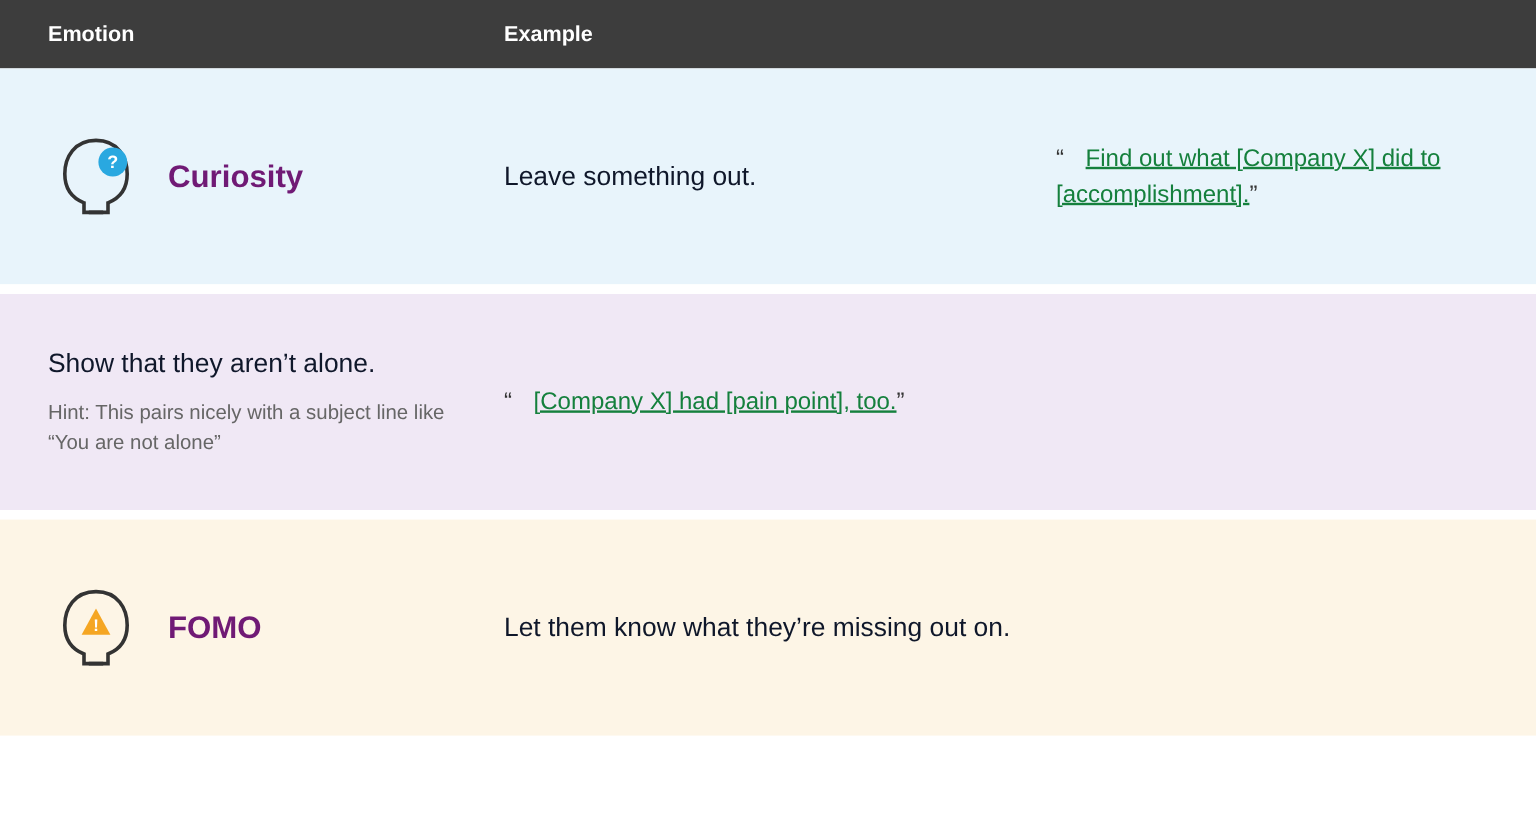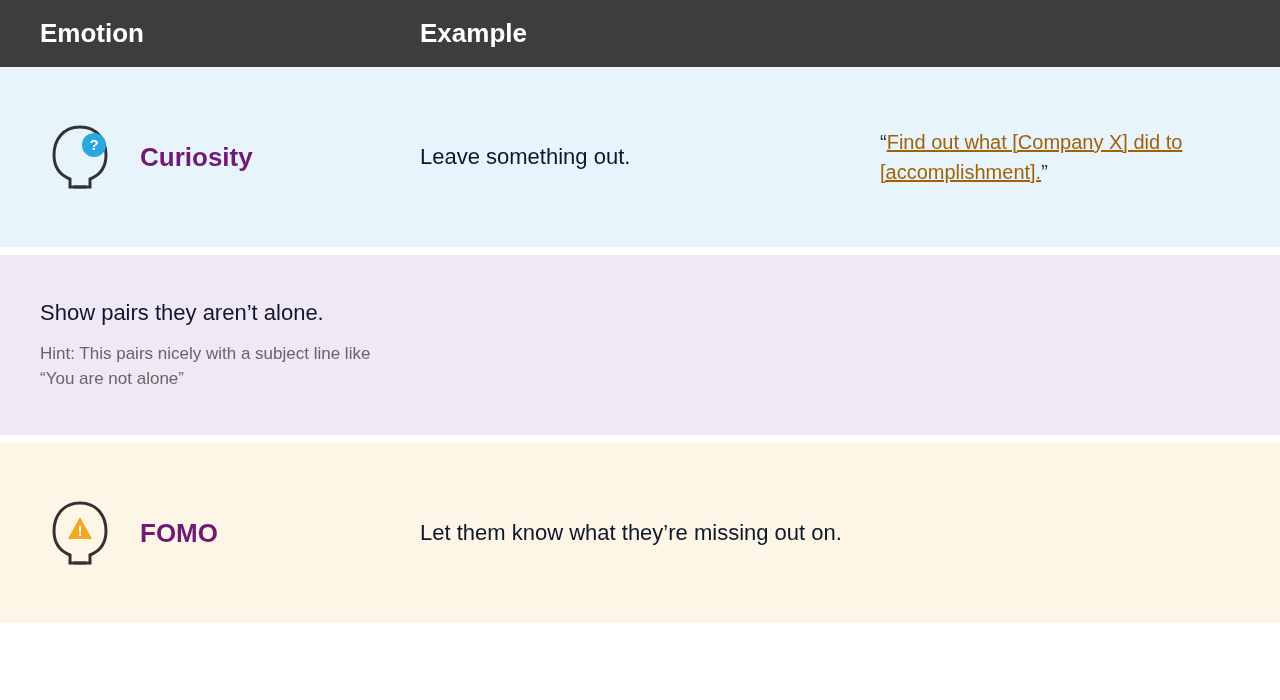--- a/index.html
+++ b/index.html
@@ -19,21 +19,21 @@
     .table-header {
       display: grid;
       grid-template-columns: 380px 460px 1fr;
       background: #3d3d3d;
       padding: 18px 40px;
       align-items: center;
     }
 
     .table-header .col-title {
       color: #ffffff;
-      font-size: 26px;
+      font-size: 18px;
       font-weight: 700;
     }
 
     .table-row {
       display: grid;
       grid-template-columns: 380px 460px 1fr;
       padding: 40px 40px;
       align-items: center;
       min-height: 180px;
     }
@@ -79,22 +79,23 @@
       line-height: 1.5;
     }
 
     .example-cell {
       font-size: 20px;
       color: #333;
       line-height: 1.5;
     }
 
     .example-link {
-      color: #a16207;
+      color: #15803d;
       text-decoration: underline;
+      margin-left: 18px;
     }
 
     
     .icon-container {
       width: 80px;
       height: 80px;
       flex-shrink: 0;
     }
 
     
@@ -136,22 +137,25 @@
   </div>
   <div class="example-cell">
     <span>“</span><a class="example-link" href="#">Find out what [Company X] did to [accomplishment].</a><span>”</span>
   </div>
 </div>
 
 <div class="divider"></div>
 
 <div class="table-row row-empathy">
   <div class="how-to-cell">
-    <div class="how-to-main">Show pairs they aren’t alone.</div>
+    <div class="how-to-main">Show that they aren’t alone.</div>
     <div class="how-to-hint">Hint: This pairs nicely with a subject line like “You are not alone”</div>
+  </div>
+  <div class="example-cell">
+    <span>“</span><a class="example-link" href="#">[Company X] had [pain point], too.</a><span>”</span>
   </div>
 </div>
 
 <div class="divider"></div>
 
 <div class="table-row row-fomo">
   <div class="emotion-cell">
     <div class="icon-container">
       <svg class="head-svg" viewBox="0 0 80 80" xmlns="http://www.w3.org/2000/svg">
 

